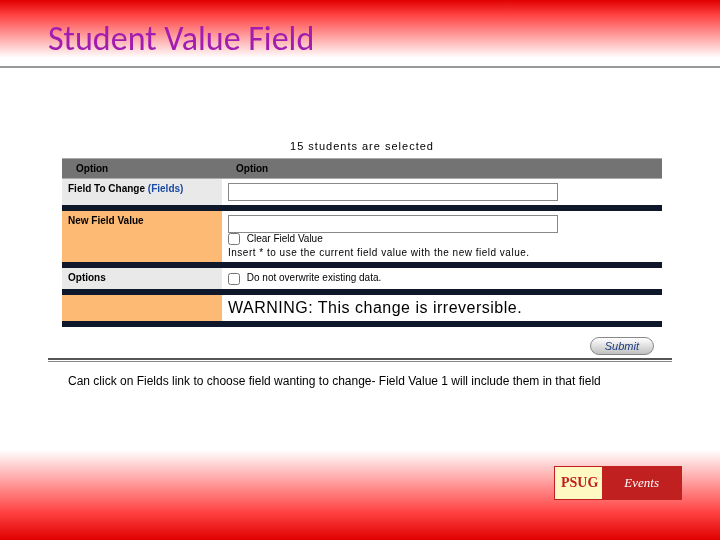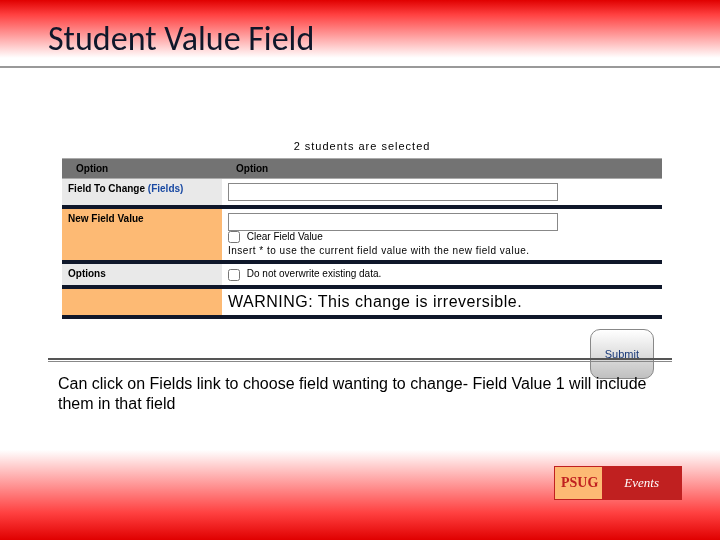--- a/index.html
+++ b/index.html
@@ -24,21 +24,21 @@
     height: 90px;
     background: linear-gradient(to bottom, #ffffff 0%, #ff4040 70%, #e00000 100%);
     position: absolute;
     bottom: 0; left: 0;
     z-index: 0;
   }
   .title {
     position: relative;
     z-index: 1;
     font-size: 34px;
-    color: #0f172a;
+    color: #a21caf;
     padding: 18px 0 0 48px;
     font-weight: 400;
     font-family: "Segoe UI", Calibri, Arial, sans-serif;
   }
   .title-underline {
     position: absolute;
     top: 66px;
     left: 0;
     width: 100%;
     height: 2px;
@@ -70,21 +70,21 @@
     text-align: left;
     font-size: 10px;
     font-weight: bold;
     padding: 4px 14px;
     border-top: 1px solid #aaa;
     border-bottom: 1px solid #aaa;
   }
   .form-table td {
     padding: 4px 6px;
     border-top: 1px solid #c8c8c8;
-    border-bottom: 4px solid #0f172a;
+    border-bottom: 6px solid #0f172a;
     vertical-align: top;
     font-size: 10px;
   }
   .form-table td:first-child {
     background: #e9e9e9;
     width: 160px;
     font-weight: bold;
   }
   .form-table tr.altrow td:first-child {
     background: #fdba74;
@@ -118,53 +118,54 @@
   .submit-row {
     text-align: right;
     margin-top: 10px;
     padding-right: 8px;
   }
   .submit-btn {
     display: inline-block;
     background: linear-gradient(to bottom, #ffffff 0%, #dcdcdc 55%, #c0c0c0 100%);
     border: 1px solid #888;
     border-radius: 10px;
-    padding: 18px 14px;
+    padding: 2px 14px;
     font-size: 11px;
     color: #1a3a7a;
     font-family: Verdana, Arial, sans-serif;
     cursor: pointer;
+    font-style: italic;
   }
   .divider {
     position: absolute;
     top: 358px;
     left: 48px;
     width: 624px;
     z-index: 1;
   }
   .divider .l1 { border-top: 2px solid #555; }
   .divider .l2 { border-top: 1px solid #888; margin-top: 1px; }
   .caption {
     position: absolute;
     top: 374px;
-    left: 58px;
+    left: 68px;
     width: 600px;
-    font-size: 16px;
+    font-size: 12px;
     line-height: 1.25;
     z-index: 1;
     font-family: Arial, sans-serif;
   }
   .logo {
     position: absolute;
     bottom: 40px;
     right: 38px;
     z-index: 2;
     width: 128px;
     height: 34px;
-    background: #fdba74;
+    background: #fef9c3;
     border: 1px solid #c02020;
     display: flex;
     align-items: center;
     font-family: Georgia, serif;
   }
   .logo-left {
     color: #c02020;
     font-weight: bold;
     font-size: 14px;
     padding: 0 4px 0 6px;
@@ -185,21 +186,21 @@
 </head>
 <body>
 
 <div class="top-gradient"></div>
 <div class="bottom-gradient"></div>
 
 <h1 class="title">Student Value Field</h1>
 <div class="title-underline"></div>
 
 <div class="form-area">
-  <div class="selected-count">2 students are selected</div>
+  <div class="selected-count">15 students are selected</div>
 
   <table class="form-table">
     <tbody>
         <tr>
       <th>Option</th>
       <th>Option</th>
     </tr>
     <tr>
       <td>
         <span>Field To Change</span>

